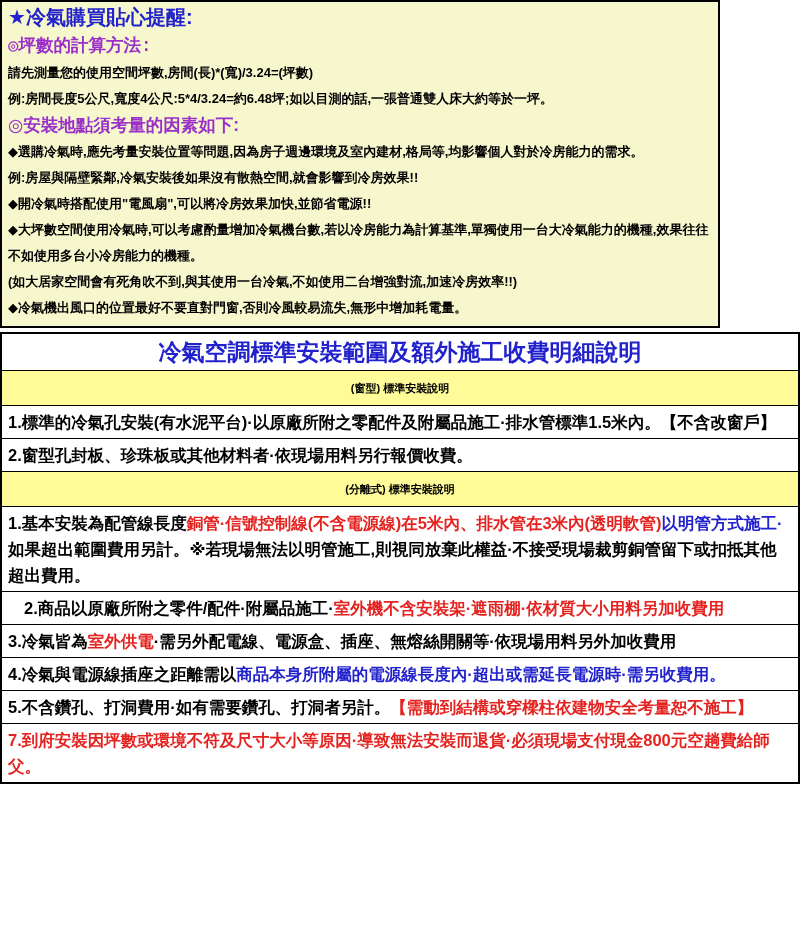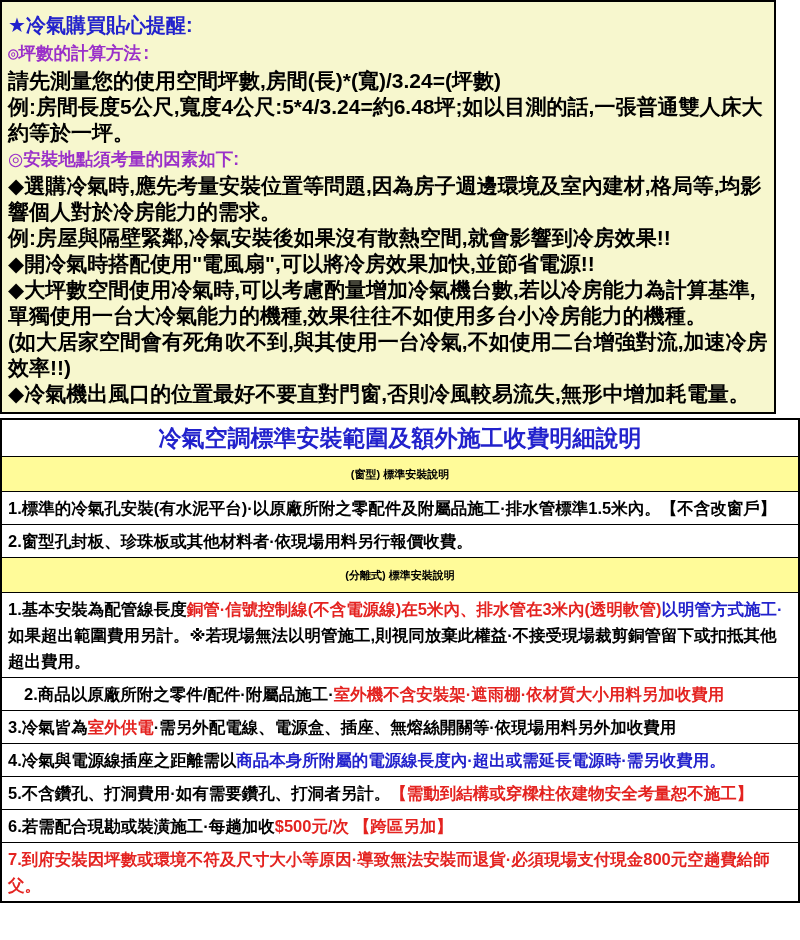--- a/index.html
+++ b/index.html
@@ -11,26 +11,26 @@
     width: 800px;
     height: 940px;
     font-family: "Liberation Sans", "DejaVu Sans", sans-serif;
     font-weight: bold;
     color: #000;
     overflow: hidden;
   }
   
   .tips-box {
     box-sizing: border-box;
-    width: 776px;
+    width: 720px;
     border: 2px solid #000;
-    padding: 8px 6px 5px 6px;
+    padding: 0 6px 5px 6px;
   }
   .tips-box .line {
-    font-size: 21px;
+    font-size: 13px;
     line-height: 26px;
     letter-spacing: 0;
   }
   .tips-box .line.h1 {
     font-size: 20px;
     line-height: 30px;
   }
   .tips-box .line.h2 {
     font-size: 17.5px;
     line-height: 27px;
@@ -104,19 +104,16 @@
       <tr>
         <td style="background: rgb(255, 255, 255);"><span style="color: rgb(0, 0, 0);">3.冷氣皆為</span><span style="color: rgb(228, 35, 32);">室外供電</span><span style="color: rgb(0, 0, 0);">·需另外配電線、電源盒、插座、無熔絲開關等·依現場用料另外加收費用</span></td>
       </tr>
       <tr>
         <td style="background: rgb(255, 255, 255);"><span style="color: rgb(0, 0, 0);">4.冷氣與電源線插座之距離需以</span><span style="color: rgb(34, 34, 204);">商品本身所附屬的電源線長度內·超出或需延長電源時·需另收費用。</span></td>
       </tr>
       <tr>
         <td style="background: rgb(255, 255, 255);"><span style="color: rgb(0, 0, 0);">5.不含鑽孔、打洞費用·如有需要鑽孔、打洞者另計。</span><span style="color: rgb(228, 35, 32);">【需動到結構或穿樑柱依建物安全考量恕不施工】</span></td>
       </tr>
       <tr>
-        <td style="background: rgb(255, 255, 255);"><span style="color: rgb(0, 0, 0);">6.若需配合現勘或裝潢施工·每趟加收</span><span style="color: rgb(228, 35, 32);">$500元/次 【跨區另加】</span></td>
-      </tr>
-      <tr>
         <td style="background: rgb(255, 255, 255);"><span style="color: rgb(228, 35, 32);">7.到府安裝因坪數或環境不符及尺寸大小等原因·導致無法安裝而退貨·必須現場支付現金800元空趟費給師父。</span></td>
       </tr>
     </tbody>
 </table>
 
 </body></html>

